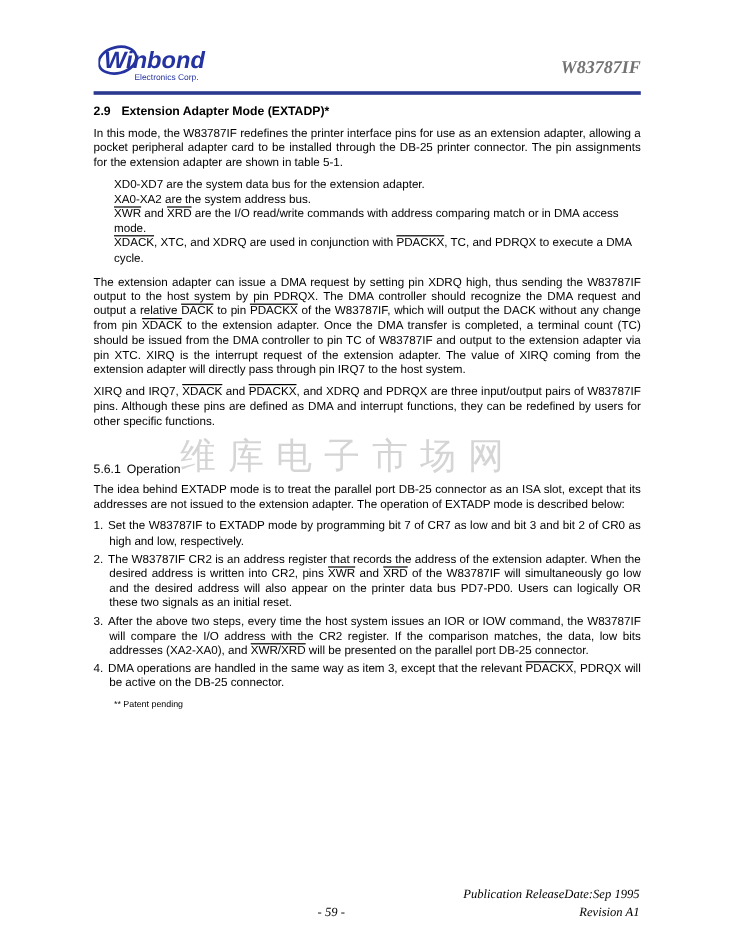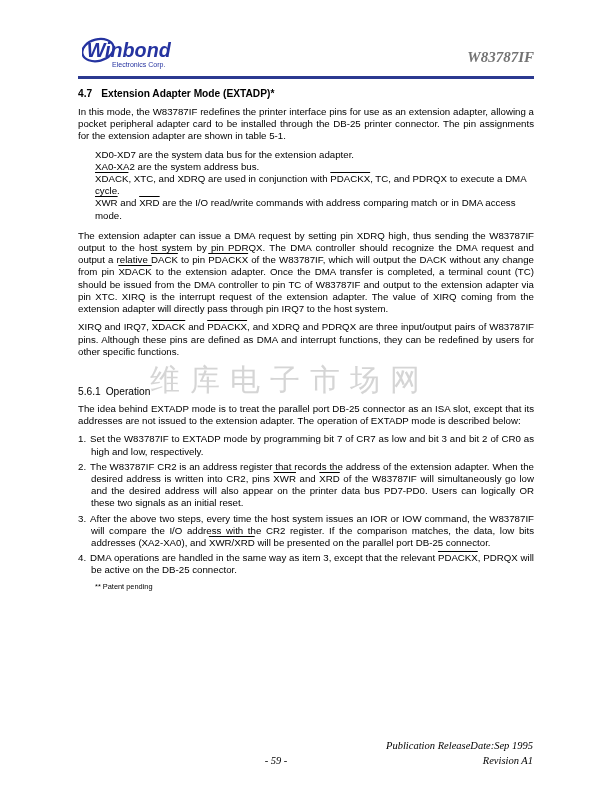--- a/index.html
+++ b/index.html
@@ -81,29 +81,29 @@
       </svg>
     </div>
     <div class="partnum">W83787IF</div>
   </div>
   <div class="rule"></div>
 
   <div class="watermark">维库电子市场网</div>
 
   <div class="content">
 
-    <p class="h1"><span>4.7</span><span class="htitle">Extension Adapter Mode (EXTADP)*</span></p>
+    <p class="h1"><span>2.9</span><span class="htitle">Extension Adapter Mode (EXTADP)*</span></p>
 
     <p class="para">In this mode, the W83787IF redefines the printer interface pins for use as an extension adapter, allowing a pocket peripheral adapter card to be installed through the DB-25 printer connector. The pin assignments for the extension adapter are shown in table 5-1.</p>
 
     <div class="notes">
       <p>XD0-XD7 are the system data bus for the extension adapter.</p>
       <p>XA0-XA2 are the system address bus.</p>
+      <p><span class="ov">XWR</span> and <span class="ov">XRD</span> are the I/O read/write commands with address comparing match or in DMA access mode.</p>
       <p><span class="ov">XDACK</span>, XTC, and XDRQ are used in conjunction with <span class="ov">PDACKX</span>, TC, and PDRQX to execute a DMA cycle.</p>
-      <p><span class="ov">XWR</span> and <span class="ov">XRD</span> are the I/O read/write commands with address comparing match or in DMA access mode.</p>
     </div>
 
     <p class="para">The extension adapter can issue a DMA request by setting pin XDRQ high, thus sending the W83787IF output to the host system by pin <span class="u">PDRQX</span>. The DMA controller should recognize the DMA request and output a relative <span class="ov">DACK</span> to pin <span class="ov">PDACKX</span> of the W83787IF, which will output the DACK without any change from pin <span class="ov">XDACK</span> to the extension adapter. Once the DMA transfer is completed, a terminal count (TC) should be issued from the DMA controller to pin TC of W83787IF and output to the extension adapter via pin XTC. XIRQ is the interrupt request of the extension adapter. The value of XIRQ coming from the extension adapter will directly pass through pin IRQ7 to the host system.</p>
 
     <p class="para">XIRQ and IRQ7, <span class="ov">XDACK</span> and <span class="ov">PDACKX</span>, and XDRQ and PDRQX are three input/output pairs of W83787IF pins. Although these pins are defined as DMA and interrupt functions, they can be redefined by users for other specific functions.</p>
 
     <p class="h2"><span>5.6.1</span><span class="htitle">Operation</span></p>
 
     <p class="para">The idea behind EXTADP mode is to treat the parallel port DB-25 connector as an ISA slot, except that its addresses are not issued to the extension adapter. The operation of EXTADP mode is described below:</p>
 

